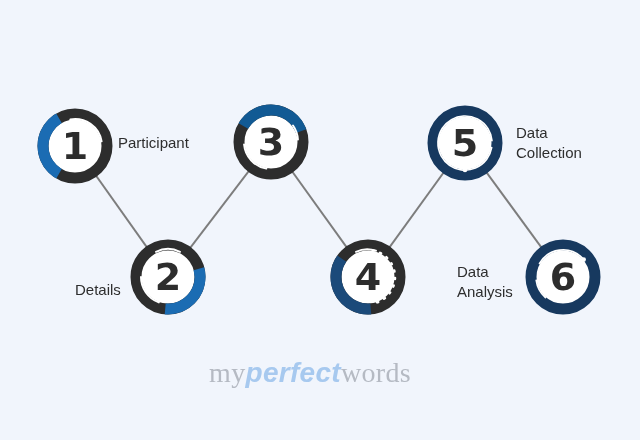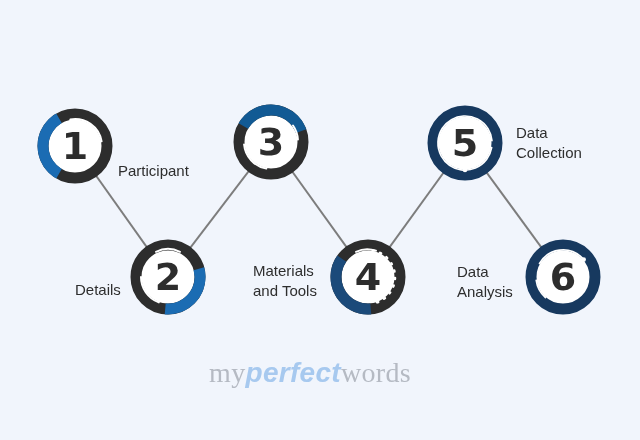--- a/index.html
+++ b/index.html
@@ -63,21 +63,21 @@
   </svg>
 
   <div class="node" style="left:33px;top:104px;">
     <svg width="84" height="84" viewBox="0 0 84 84">
       <circle cx="42" cy="42" r="32" fill="#ffffff" stroke-width="11" stroke="#2d2d2d"></circle>
       <path d="M 26 69.7 A 32 32 0 0 1 26 14.3" fill="none" stroke-width="11" stroke="#1b6cb3"></path>
       <path d="M 37.3 15.4 A 27 27 0 0 1 68.6 37.3" fill="none" stroke="#ffffff" stroke-width="2" stroke-linecap="round"></path>
     </svg>
     <span class="num">1</span>
   </div>
-  <div class="label" style="left:118px;top:133px;margin-top:28px;">Participant</div>
+  <div class="label" style="left:118px;top:133px;">Participant</div>
 
   <div class="node" style="left:126px;top:235px;">
     <svg width="84" height="84" viewBox="0 0 84 84">
       <circle cx="42" cy="42" r="32" fill="#ffffff" stroke-width="11" stroke="#2d2d2d"></circle>
       <path d="M 72.9 33.7 A 32 32 0 0 1 39.2 73.9" fill="none" stroke-width="11" stroke="#1b6cb3"></path>
       <path d="M 32.8 67.4 A 27 27 0 0 1 15 42" fill="none" stroke="#ffffff" stroke-width="2" stroke-linecap="round"></path>
       <path d="M 30 16.8 A 27 27 0 0 1 54 16.8" fill="none" stroke="#ffffff" stroke-width="2" stroke-linecap="round"></path>
     </svg>
     <span class="num">2</span>
   </div>
@@ -95,22 +95,20 @@
 
   <div class="node" style="left:326px;top:235px;">
     <svg width="84" height="84" viewBox="0 0 84 84">
       <circle cx="42" cy="42" r="32" fill="#ffffff" stroke-width="11" stroke="#2d2d2d"></circle>
       <path d="M 44.8 73.9 A 32 32 0 0 1 15.8 23.6" fill="none" stroke-width="11" stroke="#1b4a7a"></path>
       <path d="M 46.7 15.4 A 27 27 0 0 1 46.7 68.6" fill="none" stroke="#ffffff" stroke-width="2.4" stroke-linecap="round" stroke-dasharray="1.2 6.5"></path>
       <path d="M 30 16.8 A 27 27 0 0 1 50 15.8" fill="none" stroke="#ffffff" stroke-width="2" stroke-linecap="round"></path>
     </svg>
     <span class="num">4</span>
   </div>
-  <div class="label" style="left:253px;top:261px;">Materials
-and Tools</div>
 
   <div class="node" style="left:423px;top:101px;">
     <svg width="84" height="84" viewBox="0 0 84 84">
       <circle cx="42" cy="42" r="32" fill="#ffffff" stroke-width="11" stroke="#17395f"></circle>
       <path d="M 68.6 46.7 A 27 27 0 1 1 68.9 39.65" fill="none" stroke="#ffffff" stroke-width="1.8" stroke-linecap="round"></path>
       <circle cx="42" cy="69" r="2.3" fill="#ffffff"></circle>
     </svg>
     <span class="num">5</span>
   </div>
   <div class="label" style="left:516px;top:123px;">Data

